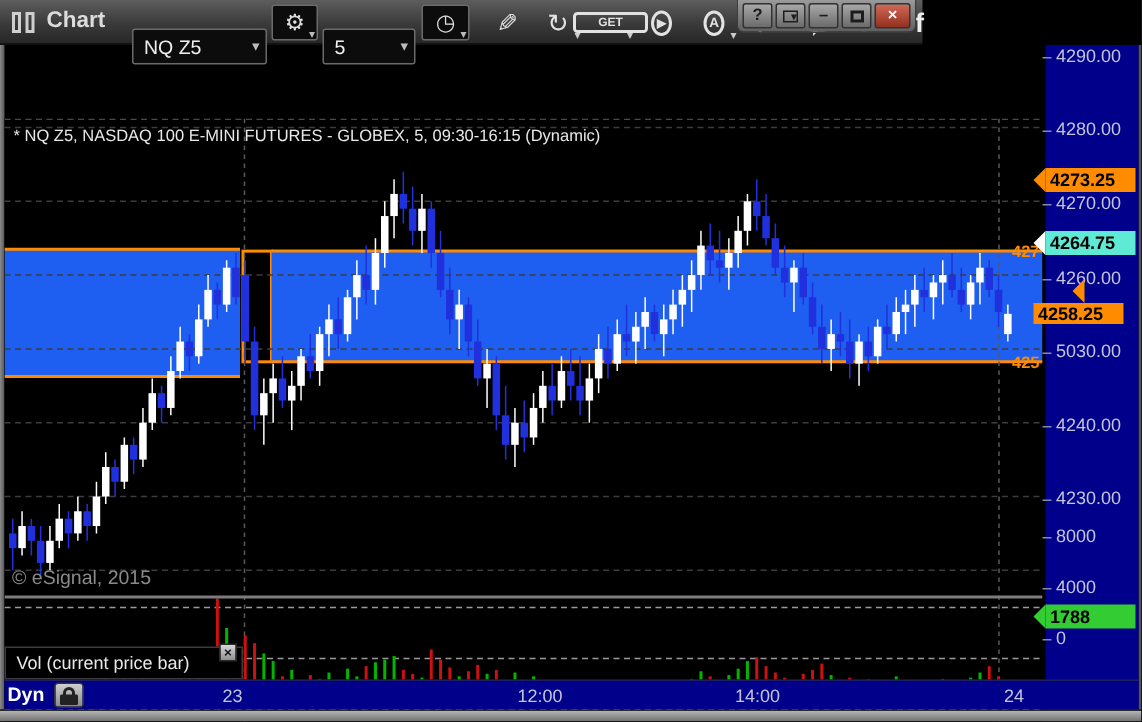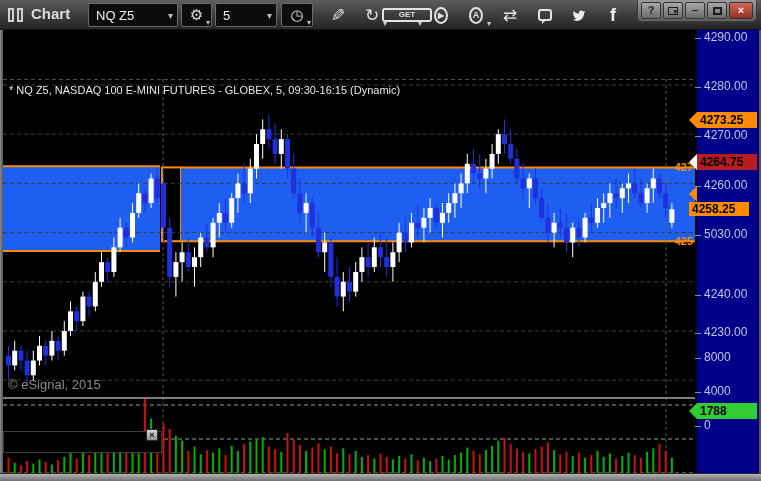--- a/index.html
+++ b/index.html
@@ -1,26 +1,26 @@
 <!DOCTYPE html>
 <html><head>
 <meta charset="utf-8">
 <style>
   html,body{margin:0;padding:0;background:#222;}
   *{box-sizing:border-box;font-family:"Liberation Sans",sans-serif;}
   #win{position:relative;width:761px;height:481px;background:#000;overflow:hidden;}
 
   
-  .toolbar{position:absolute;left:0;top:0;width:761px;height:30px;
+  .toolbar{position:absolute;left:0;top:0;width:615px;height:30px;
     background:linear-gradient(#5d5d5d,#3a3a3a 55%,#262626);border-bottom:1px solid #111;}
   .tb-chart-icon{position:absolute;left:8px;top:8px;width:18px;height:14px;}
   .tb-chart-icon i{position:absolute;top:0;width:6px;height:14px;border:2px solid #cfcfcf;}
   .tb-chart-icon i:first-child{left:0}.tb-chart-icon i:last-child{left:9px}
   .tb-title{position:absolute;left:31px;top:5px;font-size:15px;font-weight:bold;color:#dcdcdc;}
-  .combo{position:absolute;top:3px;height:24px;background:#0c0c0c;border:1px solid #6a6a6a;
+  .combo{position:absolute;top:19px;height:24px;background:#0c0c0c;border:1px solid #6a6a6a;
     border-radius:2px;color:#efefef;font-size:13px;display:flex;align-items:center;padding:0 4px 0 7px;}
   .combo .arrow{margin-left:auto;color:#bbb;font-size:10px;padding-left:6px;}
   .tb-sym{left:88px;width:90px;}
   .tb-int{left:215px;width:62px;}
   .btn-dark{position:absolute;top:3px;height:24px;background:#0c0c0c;border:1px solid #6a6a6a;border-radius:2px;
     color:#ddd;display:flex;align-items:center;justify-content:center;font-size:15px;}
   .btn-dark .mini{position:absolute;right:1px;bottom:-1px;font-size:8px;color:#bbb;}
   .tb-gear{left:181px;width:31px;}
   .tb-clock{left:281px;width:32px;}
   .tb-ico{position:absolute;top:4px;height:22px;width:26px;display:flex;align-items:center;justify-content:center;
@@ -43,21 +43,21 @@
   
   .edge-left{position:absolute;left:0;top:30px;width:3px;height:443px;background:linear-gradient(90deg,#8a8a8a,#555);}
   .edge-right{position:absolute;right:0;top:30px;width:2px;height:443px;background:#555;}
   .statusbar{position:absolute;left:0;top:473px;width:761px;height:8px;background:linear-gradient(#b4b4b4,#6f6f6f);border-top:1px solid #2a2a2a;}
 
   
   #panes{position:absolute;left:3px;top:32px;width:692px;height:421px;background:#000;margin-top:47px;}
   #axis{position:absolute;left:697px;top:30px;width:62px;height:443px;background:#00008b;}
   .tick{position:absolute;left:7px;color:#c4c4dc;font-size:12px;white-space:nowrap;}
   .tick:before{content:"";position:absolute;left:-9px;top:8px;width:6px;height:1px;background:#8888aa;}
-  .tag{position:absolute;left:-8px;height:16px;display:flex;}
+  .tag{position:absolute;left:-8px;height:16px;display:flex;align-items:center;}
   .tag .tip{width:0;height:0;border-top:8px solid transparent;border-bottom:8px solid transparent;}
   .tag .bodyx{height:16px;display:flex;align-items:center;padding:0 3px;font-size:12px;font-weight:bold;color:#000;white-space:nowrap;width:60px;}
   
   #timeaxis{position:absolute;left:3px;top:453px;width:756px;height:20px;background:#00008b;border-top:1px solid #202060;}
   .tlabel{position:absolute;top:3px;color:#c4c4dc;font-size:12px;transform:translateX(-50%);}
   .dyn{position:absolute;left:2px;top:1px;font-size:13px;font-weight:bold;color:#fff;}
   .lockbtn{position:absolute;left:33px;top:1px;width:20px;height:17px;background:linear-gradient(#cfcfcf,#8a8a8a);
     border:1px solid #333;border-radius:3px;}
   .lockbtn .shackle{position:absolute;left:5px;top:2px;width:8px;height:7px;border:2px solid #222;border-bottom:none;border-radius:5px 5px 0 0;}
   .lockbtn .bodyp{position:absolute;left:3px;top:7px;width:12px;height:7px;background:#222;border-radius:1px;}
@@ -499,42 +499,54 @@
         <text x="690" y="92.41" fill="#ff8c00" font-size="11px" font-weight="bold" text-anchor="end">427</text>
         <text x="690" y="166.21" fill="#ff8c00" font-size="11px" font-weight="bold" text-anchor="end">425</text>
       </svg></div>
 
   <div id="axis">
       <div class="tick" style="top: 0px;">4290.00</div>
       <div class="tick" style="top: 49.2px;">4280.00</div>
       <div class="tick" style="top: 98.4px;">4270.00</div>
       <div class="tick" style="top: 147.6px;">4260.00</div>
       <div class="tick" style="top: 196.8px;">5030.00</div>
-      <div class="tick" style="top: 257px; text-align: center;">4240.00</div>
+      <div class="tick" style="top: 246px; text-align: center;">4240.00</div>
       <div class="tick" style="top: 295.2px;">4230.00</div>
       <div class="tick" style="top: 320px; text-align: center;">8000</div>
       <div class="tick" style="top: 354px;">4000</div>
       <div class="tick" style="top: 388px;">0</div>
       <div class="tag" style="top: 82.41px;">
         <span class="tip" style="border-right: 8px solid rgb(255, 140, 0);"></span>
         <span class="bodyx" style="background: rgb(255, 140, 0);">4273.25</span>
       </div>
       <div class="tag" style="top: 124.23px;">
         <span class="tip" style="border-right: 8px solid rgb(255, 255, 255);"></span>
-        <span class="bodyx" style="background: #b91c1c;">4264.75</span>
+        <span class="bodyx" style="background: #5eead4;">4264.75</span>
       </div>
       <div class="tag" style="top: 156.21px; flex-direction: column;">
         <span class="tip" style="border-right: 8px solid rgb(255, 140, 0);"></span>
         <span class="bodyx" style="background: rgb(255, 140, 0);">4258.25</span>
       </div>
       <div class="tag" style="top: 372.802px;">
         <span class="tip" style="border-right: 8px solid rgb(51, 204, 51);"></span>
         <span class="bodyx" style="background: rgb(51, 204, 51);">1788</span>
       </div>
     </div>
 
   <div id="volbox">
+    <span class="lbl">Vol (current price bar)</span>
     <span class="close">×</span>
   </div>
 
+  <div id="timeaxis">
+    <span class="dyn">Dyn</span>
+    <span class="lockbtn">
+      <span class="shackle"></span>
+      <span class="bodyp"></span>
+    </span>
+  <span class="tlabel" style="left: 152px;">23</span>
+      <span class="tlabel" style="left: 357px;">12:00</span>
+      <span class="tlabel" style="left: 502px;">14:00</span>
+      <span class="tlabel" style="left: 673px;">24</span>
+    </div>
 
   <div class="statusbar"></div>
 </div>
 
 </body></html>

